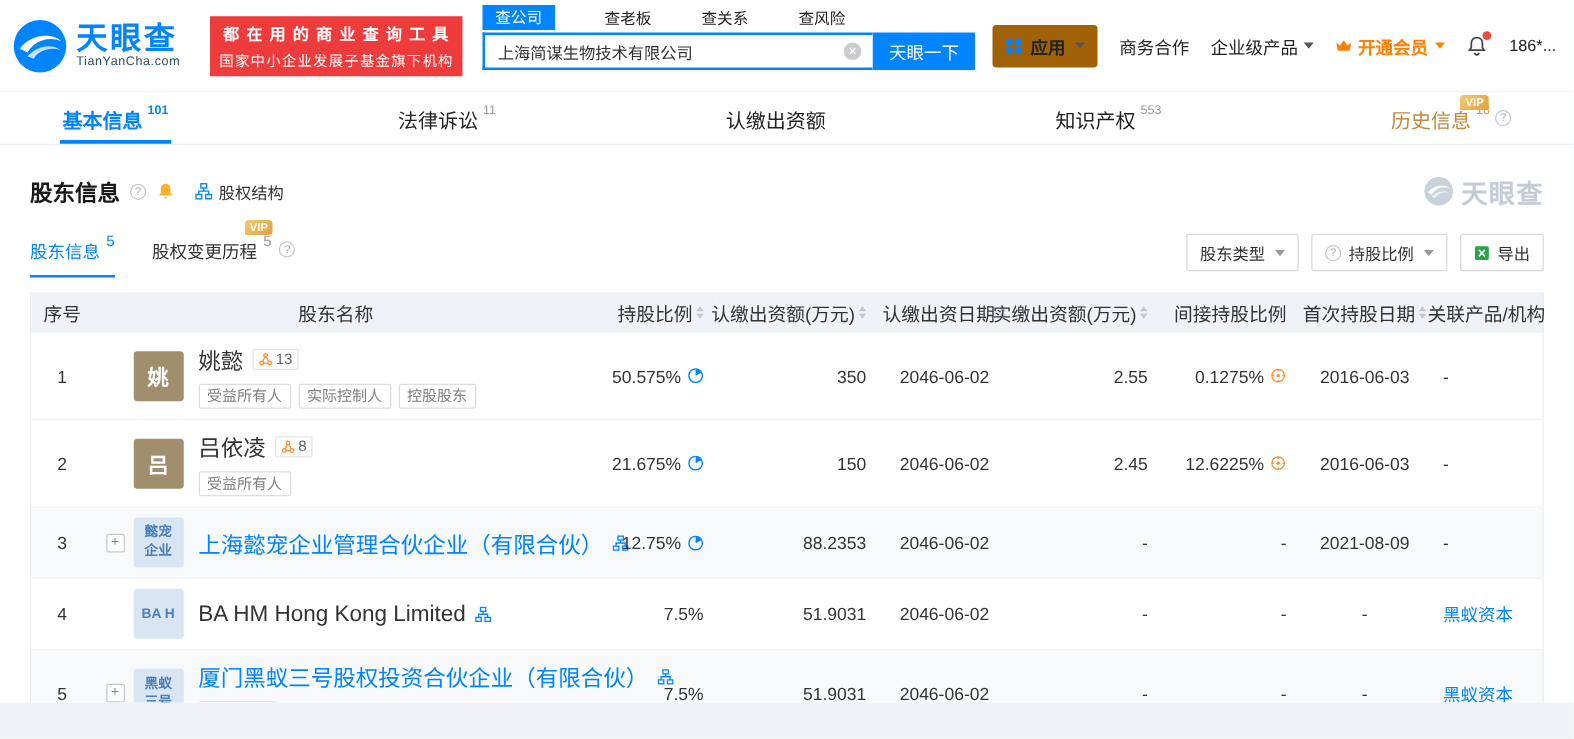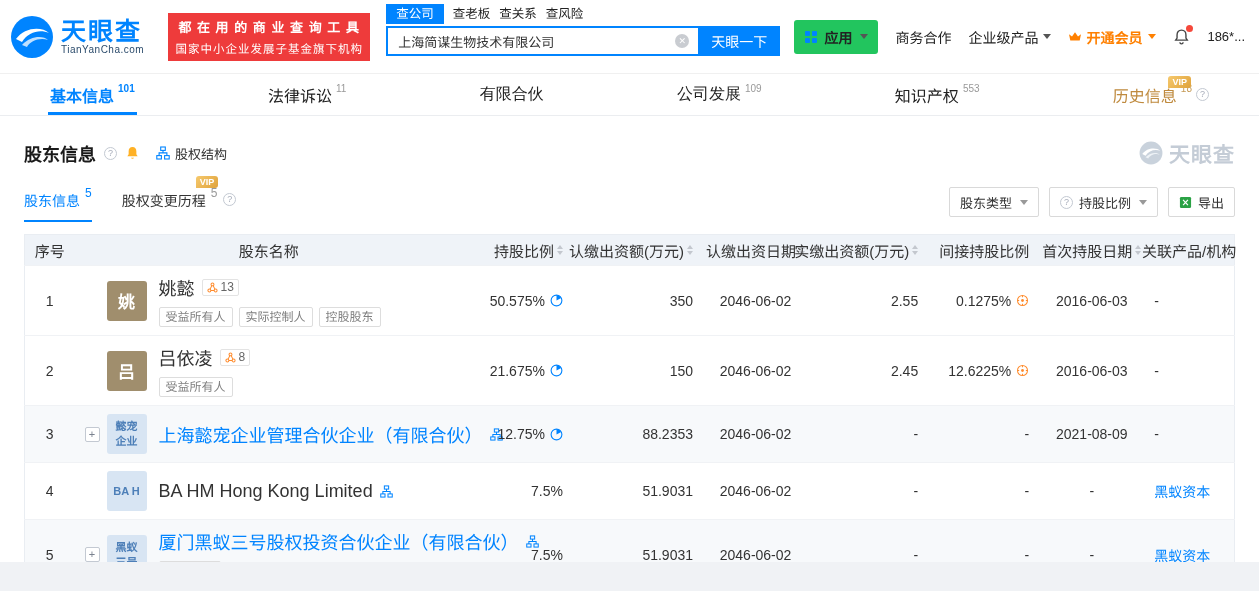--- a/index.html
+++ b/index.html
@@ -9,30 +9,30 @@
 
   
   .topbar{display:flex;align-items:center;height:74px;padding:0 14px 0 10px;background:#fff;border-bottom:1px solid #f0f0f0}
   .logo-wrap{display:flex;align-items:center;gap:7px;cursor:pointer}
   .logo-text .brand{color:#0084ff;font-size:25px;font-weight:bold;letter-spacing:2px;line-height:26px}
   .logo-text .domain{color:#2b4b6b;font-size:10px;letter-spacing:.5px}
   .promo{margin-left:24px;background:#ee3b3b;color:#fff;width:202px;height:48px;display:flex;flex-direction:column;justify-content:center;align-items:center;gap:4px}
   .promo .l1{font-size:13px;font-weight:bold;letter-spacing:1px;white-space:nowrap}
   .promo .l2{font-size:11.5px;letter-spacing:1px;white-space:nowrap}
   .search-area{margin-left:16px;align-self:flex-start;margin-top:4px}
-  .search-tabs{display:flex;align-items:center;gap:9px;height:20px;margin-bottom:2px}
+  .search-tabs{display:flex;align-items:flex-end;gap:40px;height:20px;margin-bottom:2px}
   .search-tab{font-size:12.5px;color:#222;cursor:pointer;line-height:18px}
   .search-tab.active{background:#0084ff;color:#fff;padding:1px 10px}
   .search-row{display:flex}
   .search-input-wrap{position:relative;width:312px}
   input.search{width:100%;height:30px;border:2px solid #0084ff;border-right:none;padding:0 28px 0 10px;font-size:13px;color:#333;outline:none;font-family:inherit}
   .clear-icon{position:absolute;right:9px;top:8px;width:14px;height:14px;border-radius:50%;background:#c9ccd1;color:#fff;font-size:9px;text-align:center;line-height:14px;cursor:pointer}
   .search-btn{height:30px;background:#0084ff;color:#fff;border:none;font-size:14px;padding:0 13px;cursor:pointer;font-family:inherit;white-space:nowrap}
   .top-nav{margin-left:auto;display:flex;align-items:center;gap:17px;font-size:14px;color:#222;white-space:nowrap}
-  .apps-btn{display:flex;align-items:center;gap:6px;background:#22c55e;border-radius:3px;padding:7px 10px;cursor:pointer;font-weight:bold}
+  .apps-btn{display:flex;align-items:center;gap:6px;background:#a16207;border-radius:3px;padding:7px 10px;cursor:pointer;font-weight:bold}
   .nav-link{cursor:pointer;display:flex;align-items:center;gap:3px}
   .vip-link{color:#ff8000;display:flex;align-items:center;gap:4px;cursor:pointer;font-weight:bold}
   .caret-dn{width:0;height:0;border-left:4px solid transparent;border-right:4px solid transparent;border-top:5px solid #555;display:inline-block;margin-left:2px}
   .vip-link .caret-dn{border-top-color:#ff8000}
   .bell-wrap{position:relative;cursor:pointer;display:flex}
   .red-dot{position:absolute;top:-3px;right:-3px;width:7px;height:7px;background:#f5483b;border-radius:50%}
   .phone{font-size:13px;cursor:pointer}
 
   
   .main-tabs{display:flex;justify-content:space-between;align-items:stretch;height:42px;padding:0 50px;border-bottom:1px solid #ebedf0;background:#fff}
@@ -175,25 +175,21 @@
   <nav class="main-tabs">
       <div class="mtab active">
         <span class="mtab-label">基本信息</span>
         <span class="cnt">101</span>
       </div>
       <div class="mtab">
         <span class="mtab-label">法律诉讼</span>
         <span class="cnt">11</span>
       </div>
       <div class="mtab">
-        <span class="mtab-label">有限合伙</span>
-      </div>
-      <div class="mtab">
-        <span class="mtab-label">公司发展</span>
-        <span class="cnt">109</span>
+        <span class="mtab-label">认缴出资额</span>
       </div>
       <div class="mtab">
         <span class="mtab-label">知识产权</span>
         <span class="cnt">553</span>
       </div>
       <div class="mtab gold">
         <span class="mtab-label">历史信息</span>
         <span class="cnt">18</span>
         <span class="vip-tag">VIP</span>
         <span class="qicon">?</span>

